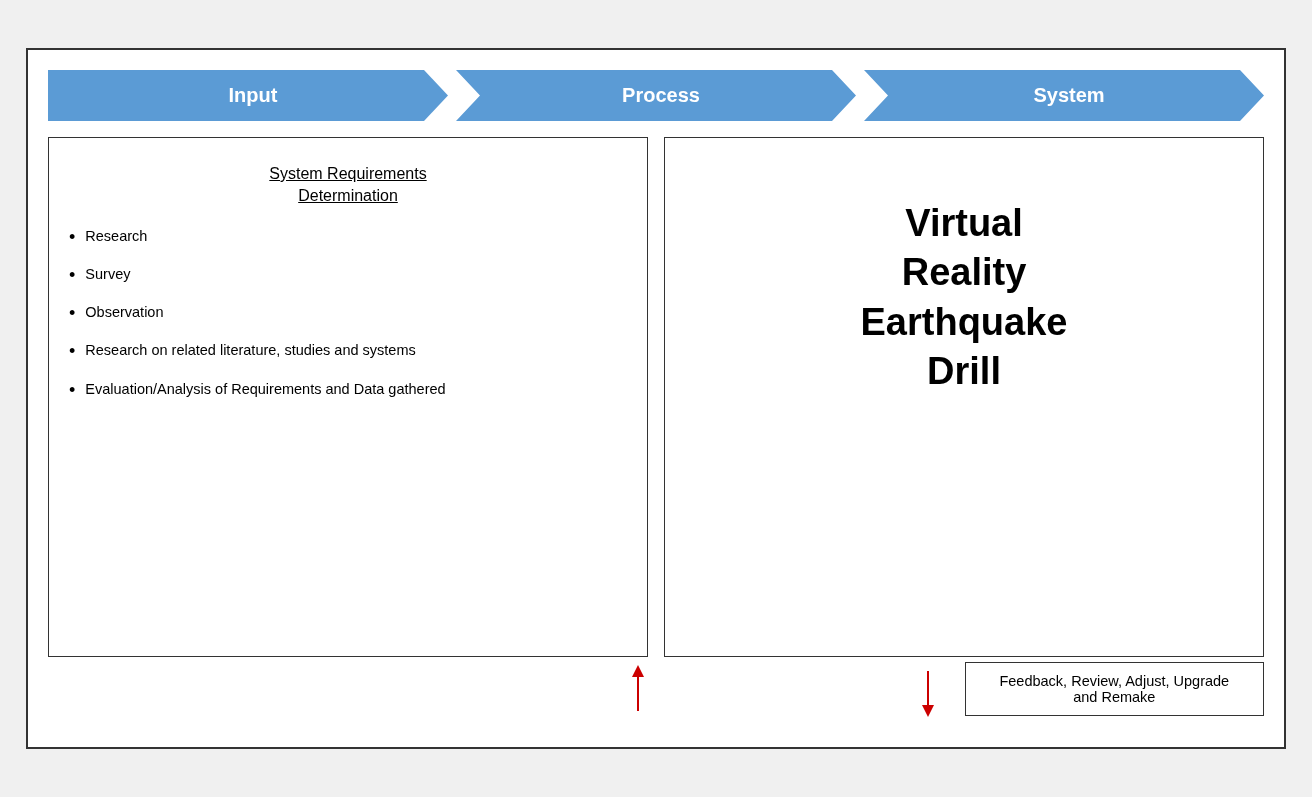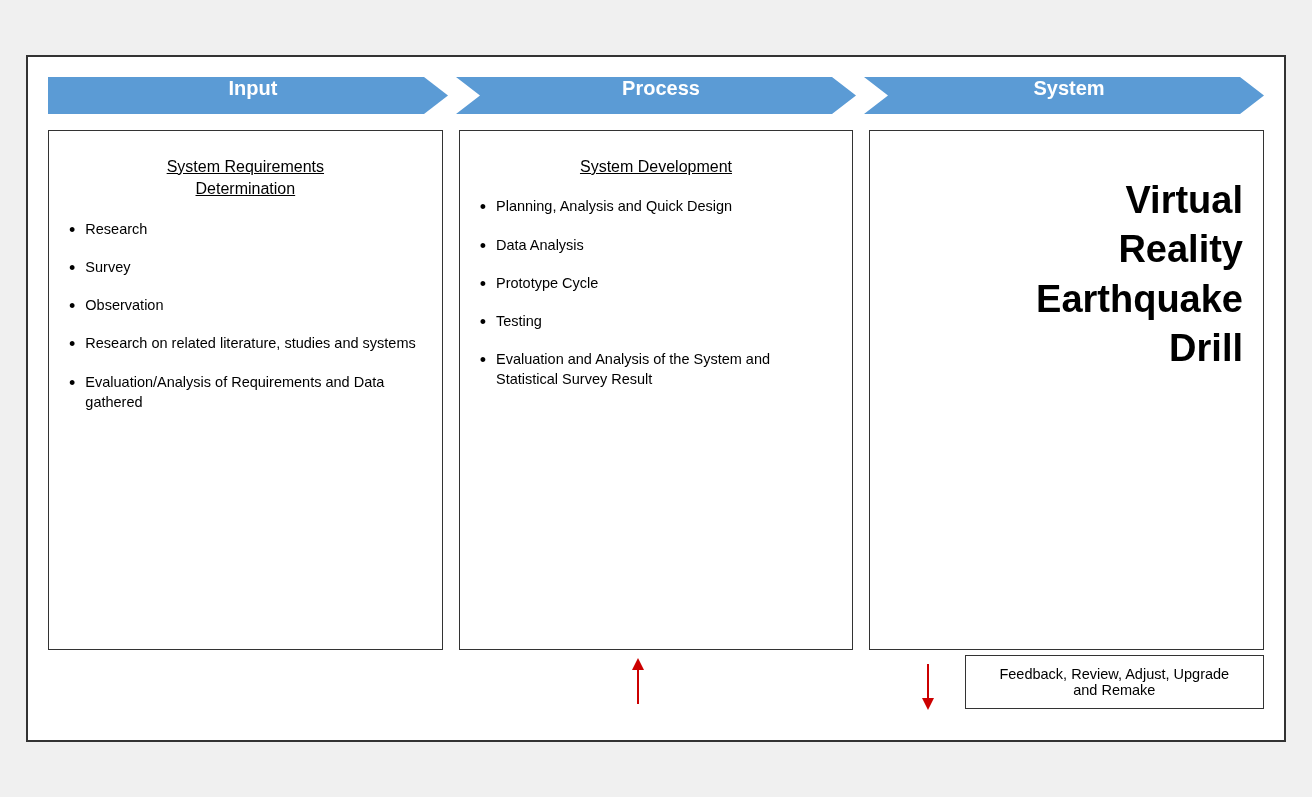--- a/index.html
+++ b/index.html
@@ -25,21 +25,21 @@
       margin-bottom: 16px;
       align-items: center;
     }
     .arrow-header {
       position: relative;
       background: #5b9bd5;
       color: white;
       font-weight: bold;
       font-size: 20px;
       text-align: center;
-      padding: 0 10px 14px 20px;
+      padding: 14px 10px 14px 20px;
       flex: 1;
       clip-path: polygon(0 0, calc(100% - 24px) 0, 100% 50%, calc(100% - 24px) 100%, 0 100%, 24px 50%);
       margin-right: 8px;
     }
     .arrow-header:first-child {
       clip-path: polygon(0 0, calc(100% - 24px) 0, 100% 50%, calc(100% - 24px) 100%, 0 100%);
       padding-left: 20px;
     }
     .arrow-header:last-child {
       margin-right: 0;
@@ -81,23 +81,23 @@
       font-size: 18px;
       margin-right: 10px;
       margin-top: -1px;
       flex-shrink: 0;
     }
 
     
     .output-big-text {
       font-size: 38px;
       font-weight: bold;
-      text-align: right;
+      text-align: center;
       line-height: 1.3;
-      margin-top: 20px;
+      margin-top: 36px;
     }
 
     .feedback-box {
       border: 1.5px solid #333;
       padding: 10px 30px;
       font-size: 14.5px;
       text-align: center;
       background: white;
       margin: 0 auto;
       display: inline-block;
@@ -133,30 +133,20 @@
       <div class="box-title">System Requirements<br>Determination</div>
       <ul class="bullet-list">
         <li>Research</li>
         <li>Survey</li>
         <li>Observation</li>
         <li>Research on related literature, studies and systems</li>
         <li>Evaluation/Analysis of Requirements and Data gathered</li>
       </ul>
     </div>
 
-    <div class="content-box">
-      <div class="box-title">System Development</div>
-      <ul class="bullet-list">
-        <li>Planning, Analysis and Quick Design</li>
-        <li>Data Analysis</li>
-        <li>Prototype Cycle</li>
-        <li>Testing</li>
-        <li>Evaluation and Analysis of the System and Statistical Survey Result</li>
-      </ul>
-    </div>
 
     <div class="content-box">
       <div class="output-big-text">Virtual<br>Reality<br>Earthquake<br>Drill</div>
     </div>
 
   </div>
 
   <div class="feedback-area">
 
     <svg width="1220" height="56" style="display:block; margin: 0 auto;">

